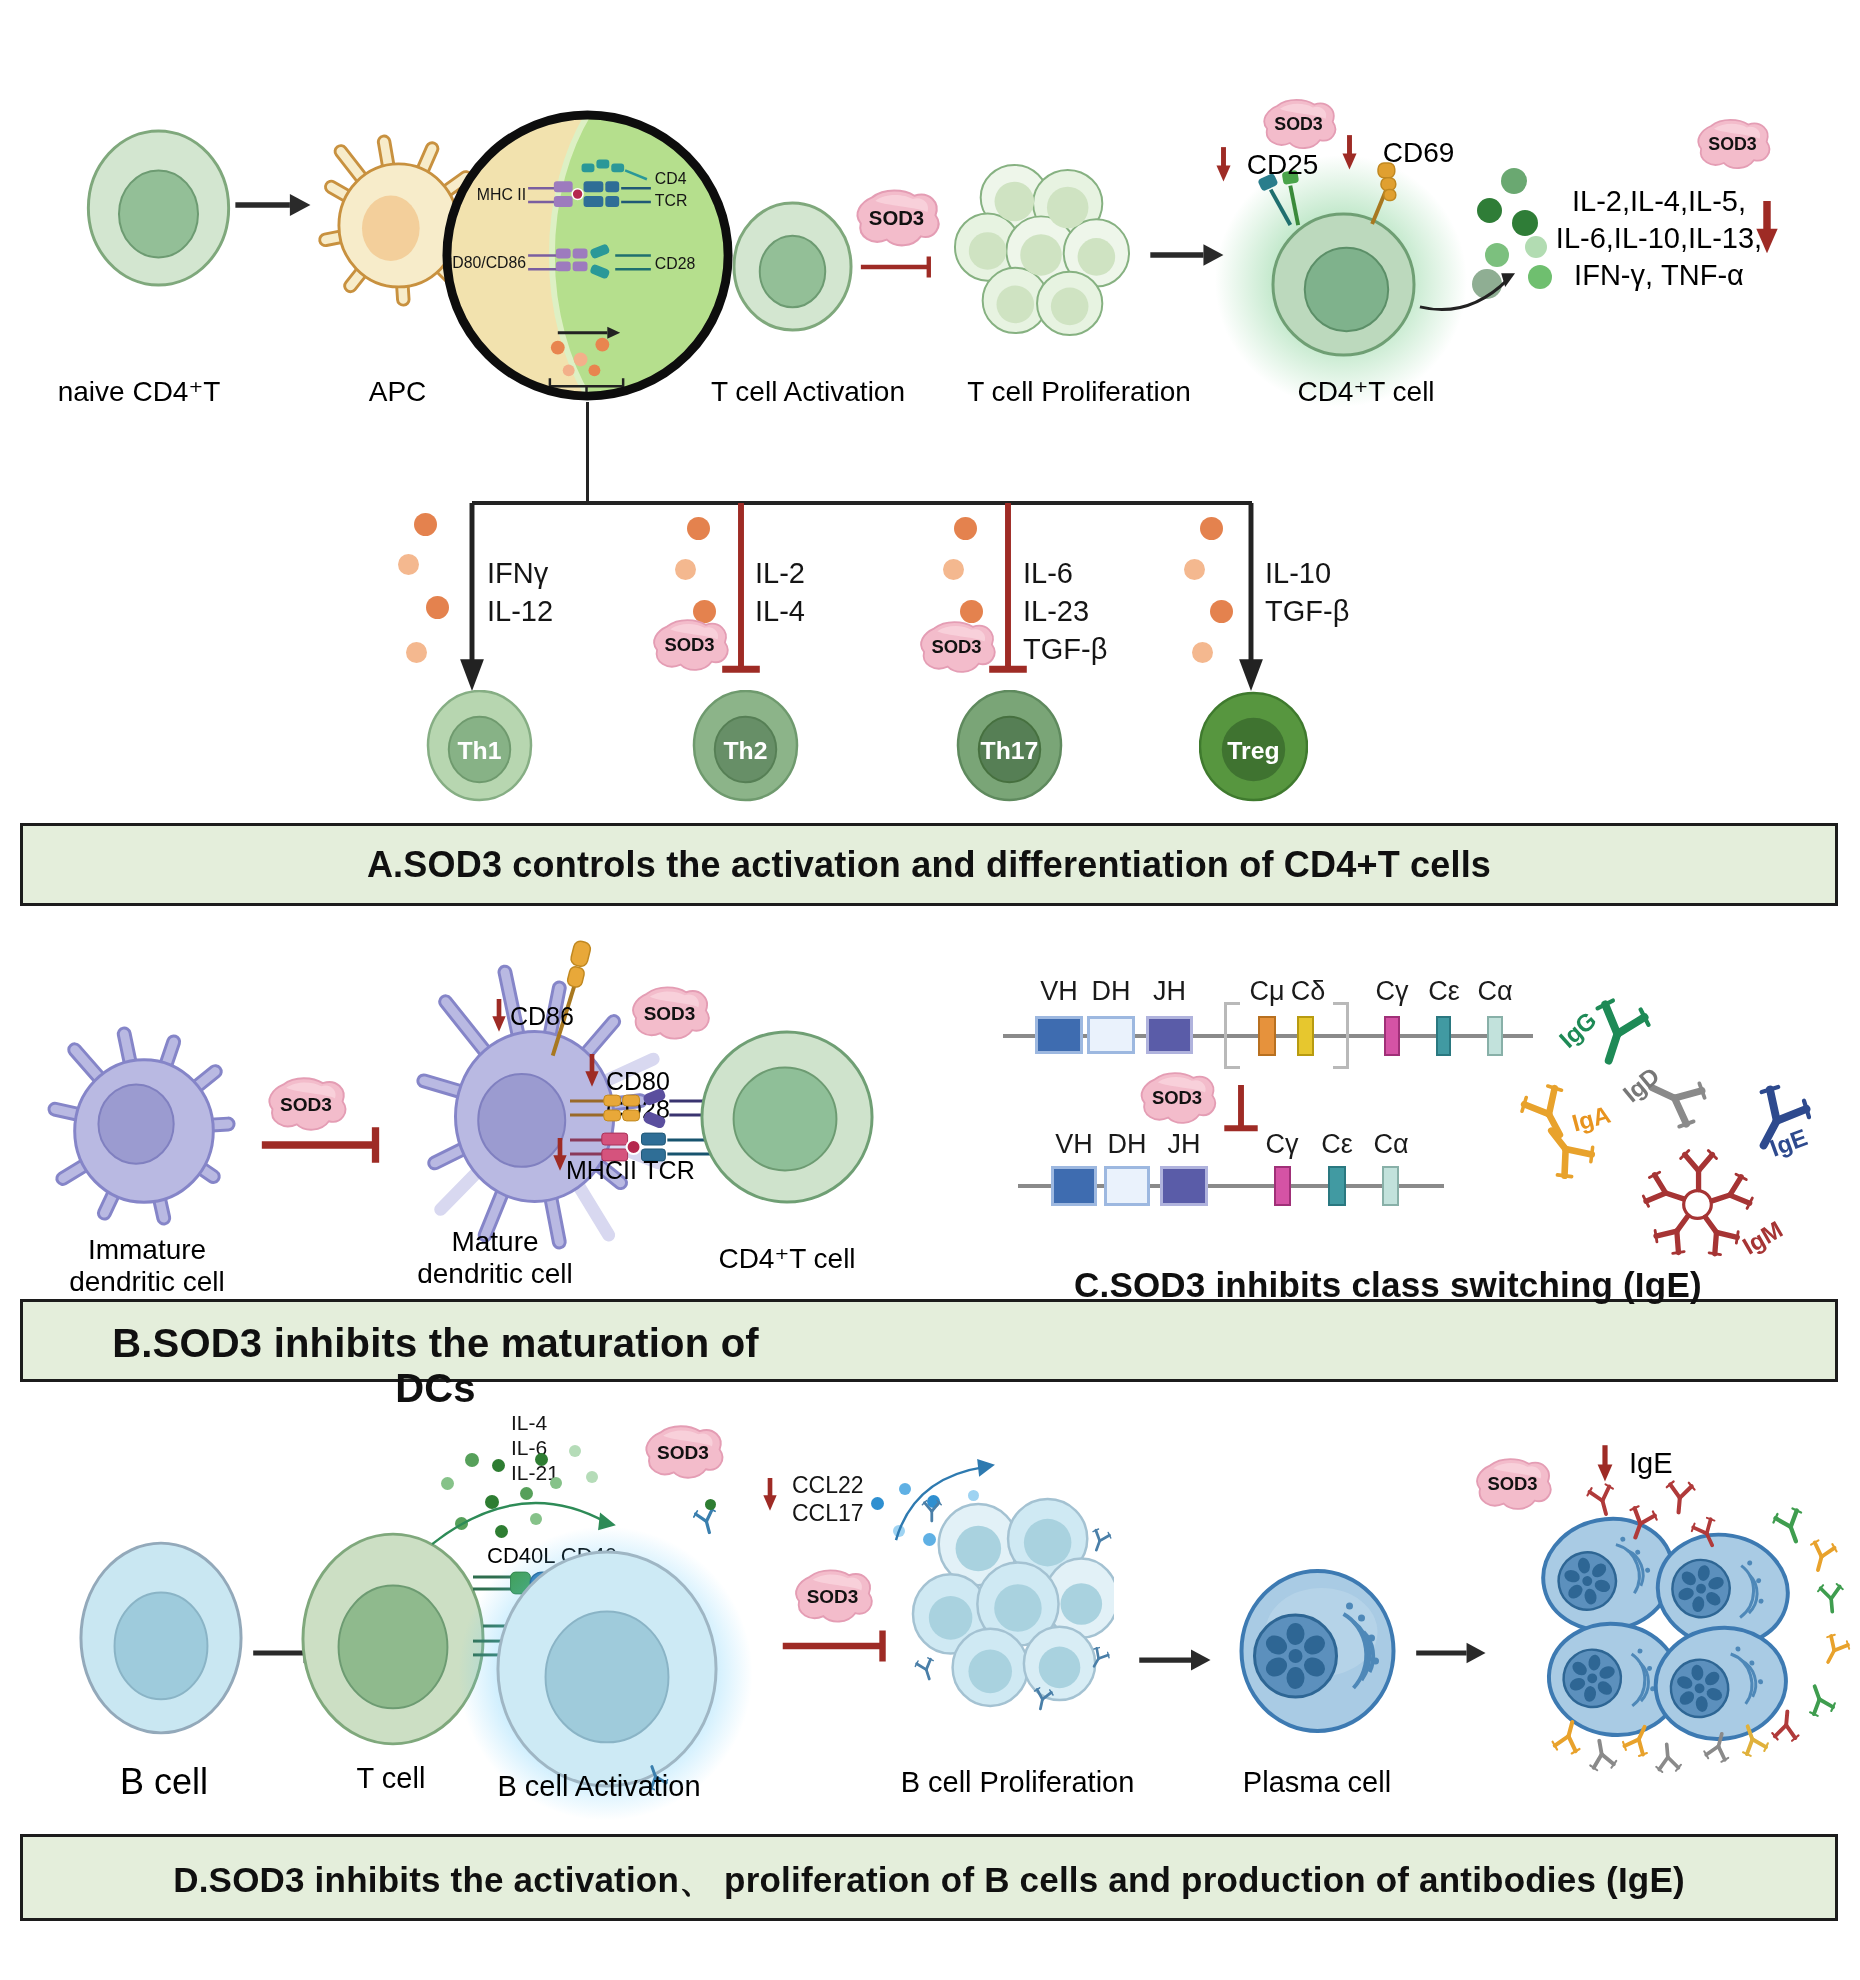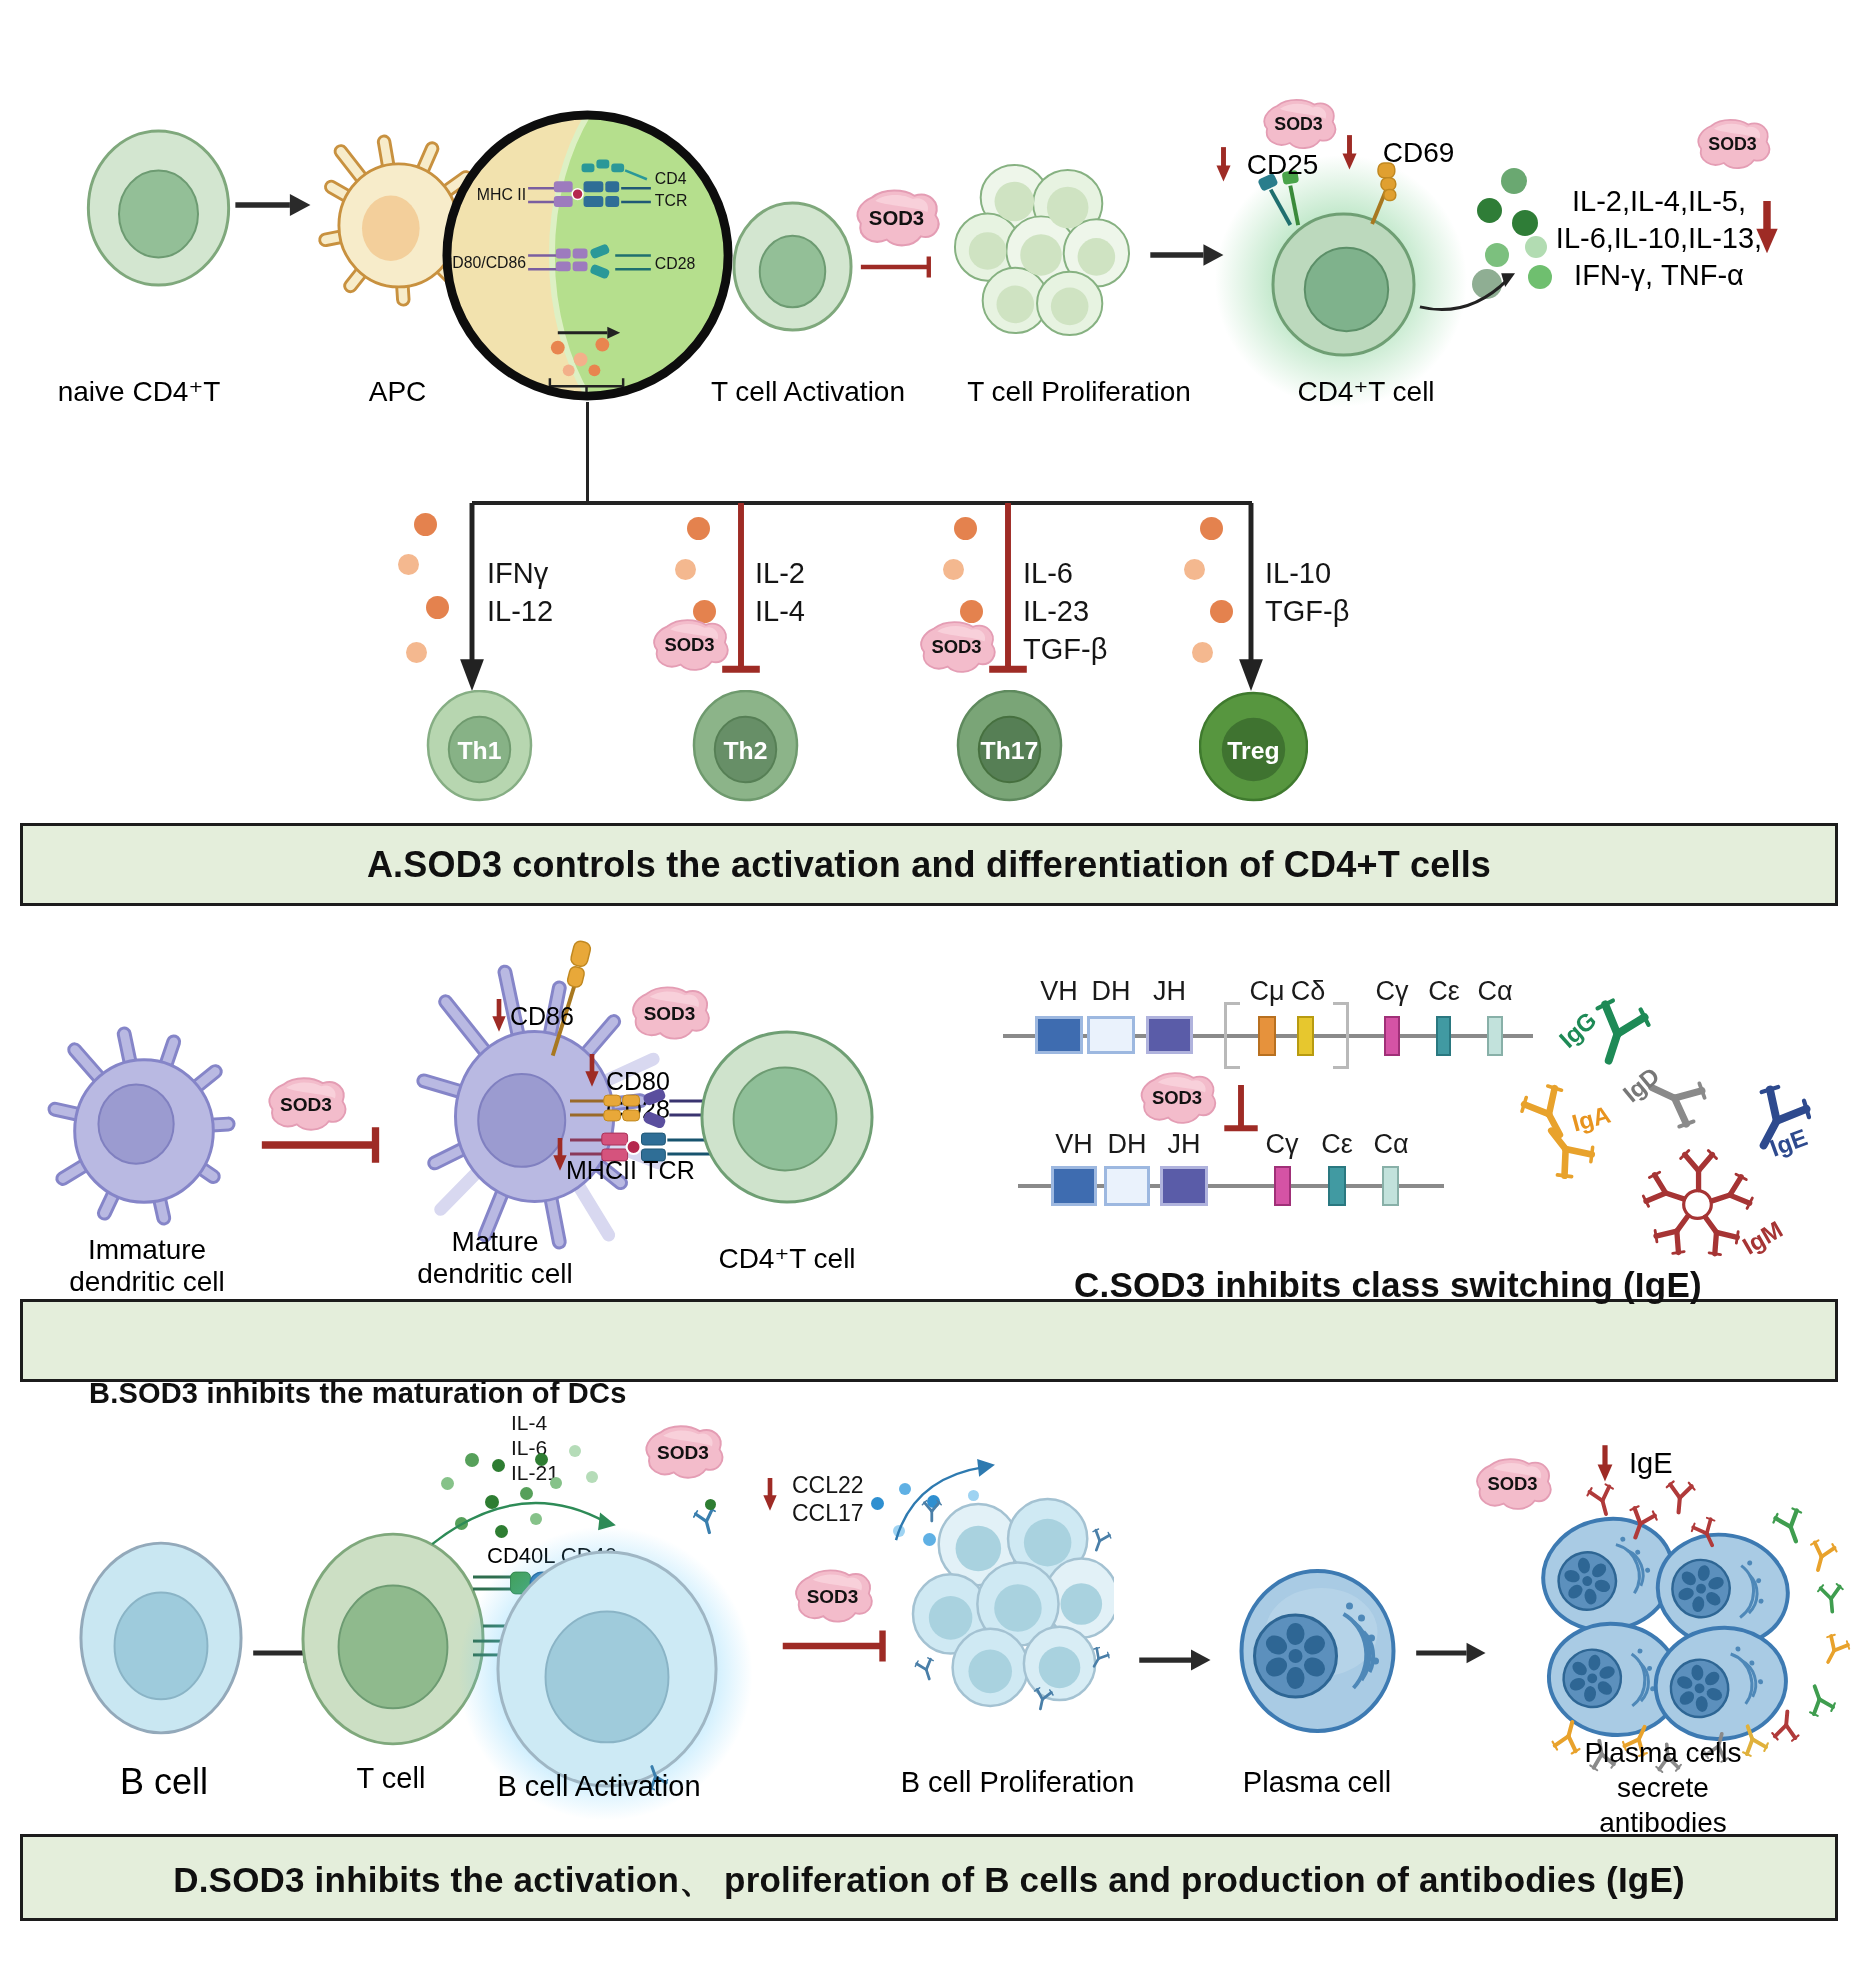--- a/index.html
+++ b/index.html
@@ -585,21 +585,21 @@
   <g transform="rotate(216 55 55)">
         <use href="#Y" x="33" y="-2" width="46" height="46"></use>
       </g>
   <g transform="rotate(288 55 55)">
         <use href="#Y" x="33" y="-2" width="46" height="46"></use>
       </g>
 </svg>
 <span class="iglbl" style="left:1742px;top:1224px;color:#a63434;transform:rotate(-30deg)">IgM</span>
 
 <div class="cap" style="left:20px;top:1299px;width:1818px;height:83px"></div>
-<div class="captext" style="left:89px;top:1377px;width:693px;font-size:29px;text-align:left">B.SOD3 inhibits  the maturation of DCs</div>
+<div class="captext" style="left:89px;top:1321px;width:693px;font-size:40px;text-align:center">B.SOD3 inhibits  the maturation of DCs</div>
 <div class="captext" style="left:1074px;top:1265px;width:693px;font-size:35px;text-align:left">C.SOD3 inhibits class switching (IgE)</div>
 
 <svg class="abs" style="left:77px;top:1539px" width="168" height="198" viewBox="0 0 170 200">
   <ellipse cx="85" cy="100" rx="81" ry="96" fill="#c9e7f2" stroke="#93a9ba" stroke-width="3"></ellipse>
   <ellipse cx="85" cy="108" rx="47" ry="54" fill="#9ecbdc" stroke="#8ab4c6" stroke-width="2"></ellipse>
 </svg>
 <div class="lbl" style="left:80px;top:1766px;width:168px;font-size:36px">B cell</div>
 <svg class="abs" style="left:251px;top:1636px" width="73" height="34" viewBox="0 0 74 34">
       <use href="#arrB"></use>
     </svg>
@@ -876,23 +876,18 @@
 <svg class="abs" style="left:1701px;top:1731px;color:#8a8a8a;transform:rotate(195deg)" width="34" height="34" viewBox="0 0 34 34">
       <use href="#Y"></use>
     </svg>
 <svg class="abs" style="left:1735px;top:1723px;color:#e0b13c;transform:rotate(160deg)" width="36" height="36" viewBox="0 0 36 36">
       <use href="#Y"></use>
     </svg>
 <svg class="abs" style="left:1768px;top:1709px;color:#b03a3a;transform:rotate(185deg)" width="36" height="36" viewBox="0 0 36 36">
       <use href="#Y"></use>
     </svg>
 
-<div class="lbl" style="left:1554px;top:1735px;width:218px;font-size:28px;line-height:35px">
-  <span>Plasma cells</span><br>
-  <span>secrete</span><br>
-  <span>antibodies</span>
-</div>
 
 <div class="cap" style="left:20px;top:1834px;width:1818px;height:87px"></div>
 <div class="captext" style="left:20px;top:1857px;width:1818px;font-size:35px">D.SOD3 inhibits the activation、 proliferation of B cells and production of antibodies (IgE)</div>
 
 </div>
 
 
 </body></html>

